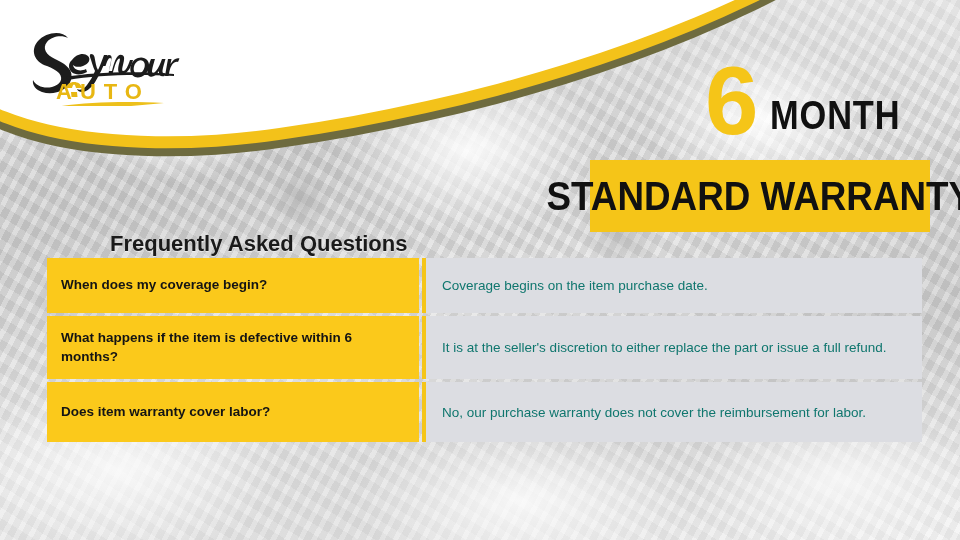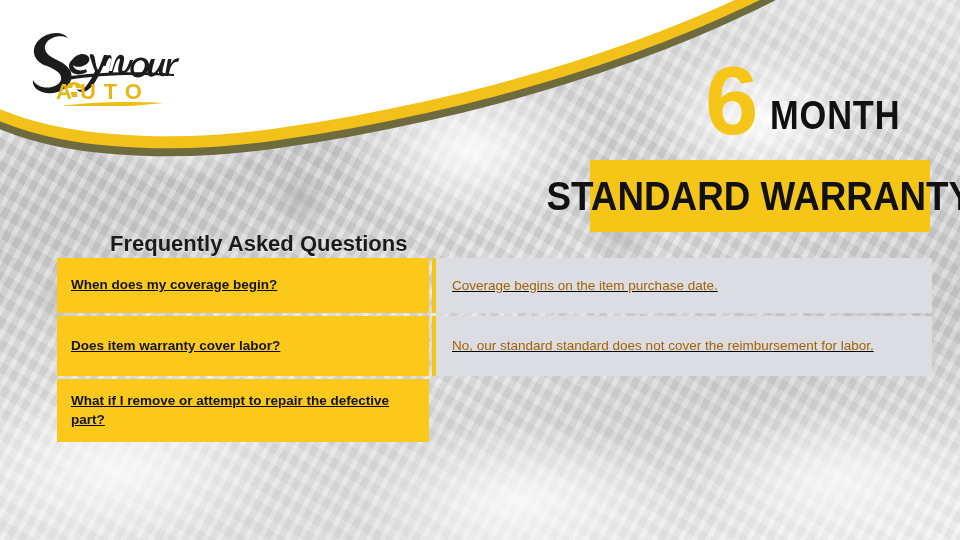--- a/index.html
+++ b/index.html
@@ -112,40 +112,40 @@
   }
 
   
   .faq-title {
     position:absolute; left:110px; top:231px;
     font-size:22px; font-weight:bold; color:#1a1a1a;
     z-index:10;
     text-shadow:0 1px 1px rgba(255,255,255,.6);
   }
   .faq-table {
-    position:absolute; left:57px; top:258px;
+    position:absolute; left:47px; top:258px;
     width:875px;
     z-index:10;
-    display:flex; flex-direction:column; gap:3px;text-decoration:underline;
+    display:flex; flex-direction:column; gap:3px;
   }
   .faq-row { display:flex; gap:3px; }
   .faq-q {
     width:372px;
     background:#fbc91b;
     padding:13px 14px;
     font-size:13.5px; font-weight:bold; color:#141414;
     line-height:1.38;
     display:flex; align-items:center;
   }
   .faq-a {
     flex:1;
     background:#dcdde2;
     border-left:4px solid #f5c518;
     padding:13px 0 13px 16px;
-    font-size:13.5px; color:#a16207;
+    font-size:13.5px; color:#0f766e;
     line-height:1.42;
     text-align:justify;
     display:flex; align-items:center;
   }
   .r1 .faq-q, .r1 .faq-a { min-height:55px; }
   .r2 .faq-q, .r2 .faq-a { min-height:62px; }
   .r3 .faq-q, .r3 .faq-a { min-height:60px; }
   .r4 .faq-q, .r4 .faq-a { min-height:62px; }
 </style>
 </head>
@@ -198,22 +198,25 @@
     <span class="badge-banner-text">STANDARD WARRANTY</span>
   </div>
 
   <div class="faq-title">Frequently Asked Questions</div>
 
   <div class="faq-table">
     <div class="faq-row r1">
       <div class="faq-q">When does my coverage begin?</div>
       <div class="faq-a">Coverage begins on the item purchase date.</div>
     </div>
+    <div class="faq-row r2">
+      <div class="faq-q">What happens if the item is defective within 6 months?</div>
+      <div class="faq-a">It is at the seller's discretion to either replace the part or issue a full refund.</div>
+    </div>
     <div class="faq-row r3">
       <div class="faq-q">Does item warranty cover labor?</div>
-      <div class="faq-a">No, our standard standard does not cover the reimbursement for labor.</div>
+      <div class="faq-a">No, our purchase warranty does not cover the reimbursement for labor.</div>
     </div>
     <div class="faq-row r4">
-      <div class="faq-q">What if I remove or attempt to repair the defective part?</div>
     </div>
   </div>
 
 </div>
 
 </body></html>

